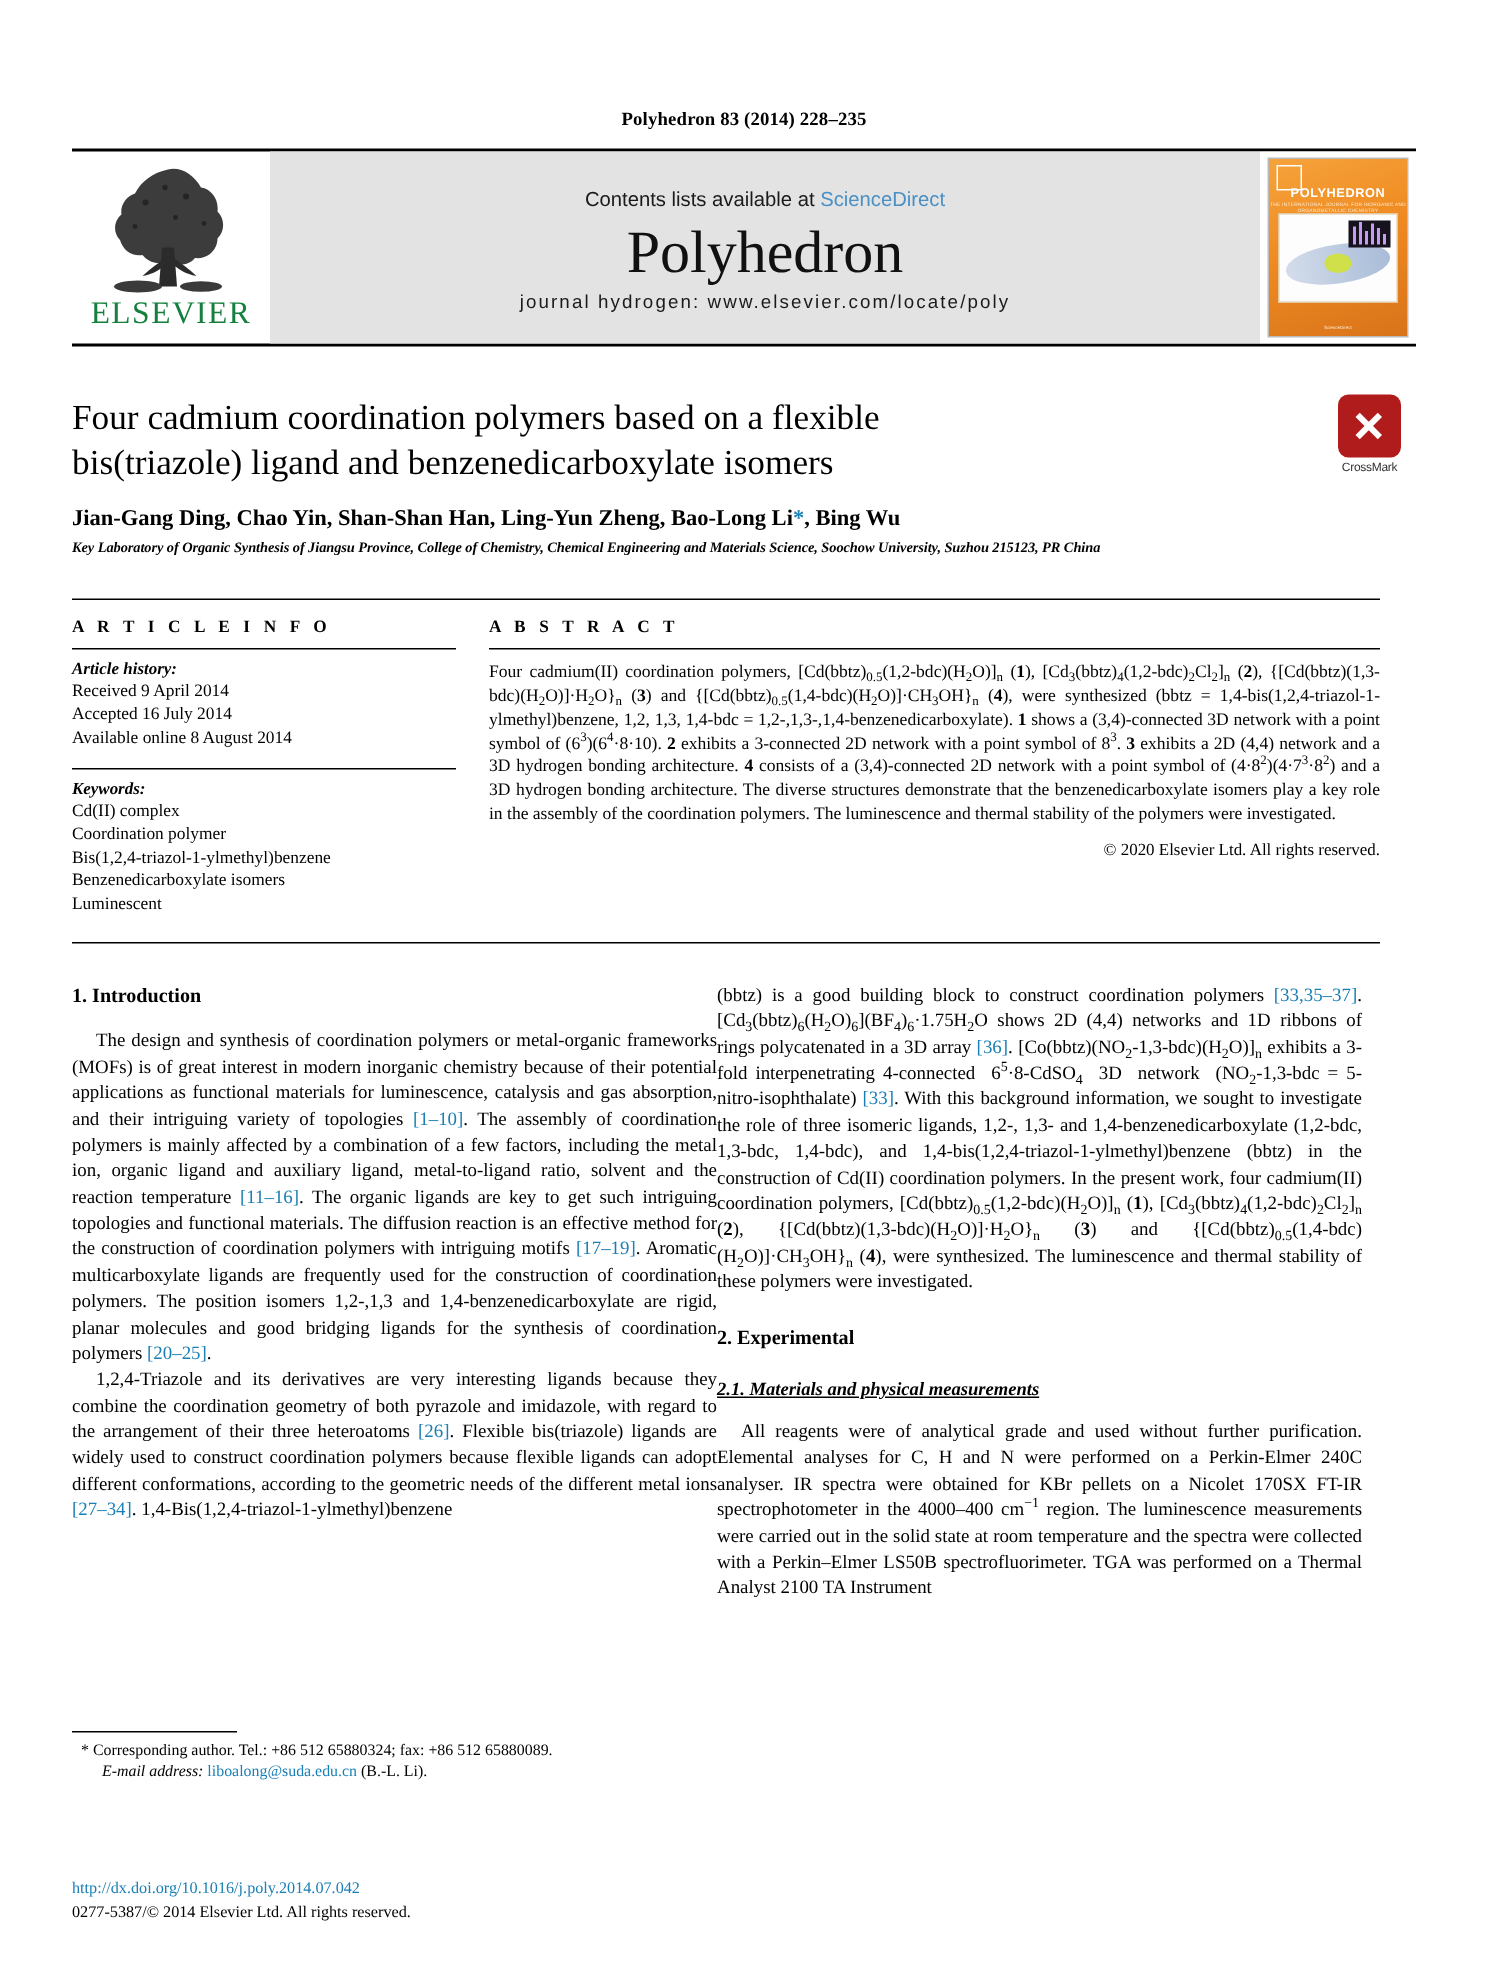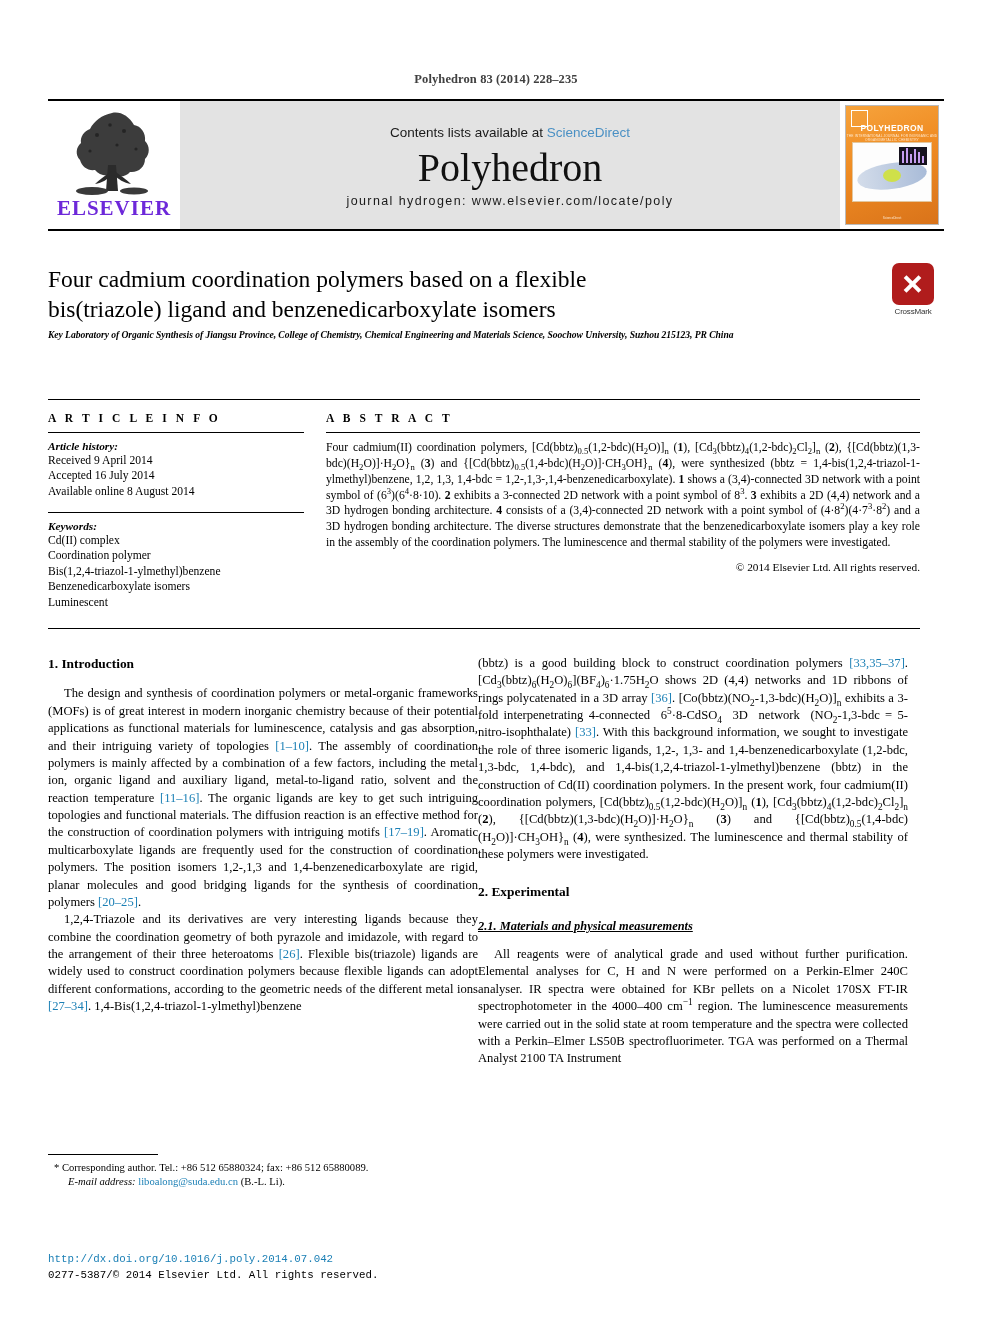--- a/index.html
+++ b/index.html
@@ -18,21 +18,21 @@
   .page {
     width: 992px;
     height: 1323px;
     position: relative;
     box-sizing: border-box;
   }
 
   
   .running-head {
     text-align: center;
-    color: #404040;
+    color: #000000;
     font-size: 12.5px;
     font-weight: bold;
     font-family: "Liberation Serif", serif;
     padding-top: 72px;
     letter-spacing: 0.1px;
   }
 
   
   .masthead {
     position: relative;
@@ -56,24 +56,23 @@
   }
   .elsevier-tree {
     width: 104px;
     height: 92px;
     position: relative;
   }
   .elsevier-wordmark {
     font-family: "Liberation Serif", serif;
     font-size: 21px;
     letter-spacing: 1px;
-    color: #6d28d9;
+    color: #15803d;
     line-height: 1;
     margin-top: 1px;
-    font-weight: bold;
   }
   .journal-banner {
     flex: 1 1 auto;
     background: #e3e3e3;
     display: flex;
     flex-direction: column;
     align-items: center;
     justify-content: center;
     position: relative;
     margin: 0;
@@ -364,21 +363,20 @@
   .footnote .em { font-style: italic; }
 
   
   .bottom-block {
     position: absolute;
     left: 48px;
     top: 1252px;
     width: 500px;
     font-size: 10.8px;
     line-height: 1.45;
-    font-family: Liberation Mono, monospace;
   }
   .bottom-block .doi { color: #1a7fb5; }
 </style>
 </head>
 <body>
 
 <div class="page">
 
   <div class="running-head">Polyhedron 83 (2014) 228–235</div>
 
@@ -435,20 +433,21 @@
               <i style="left:23px;height:7px"></i>
           </div>
         </div>
         <div class="cov-foot">ScienceDirect</div>
       </div>
     </div>
   </div>
 
   <div class="title-area">
     <h1 class="paper-title">Four cadmium coordination polymers based on a flexible bis(triazole) ligand and benzenedicarboxylate isomers</h1>
+    <div class="authors"><span>Jian-Gang Ding, Chao Yin, Shan-Shan Han, Ling-Yun Zheng, Bao-Long Li</span><span class="star">*</span><span>, Bing Wu</span></div>
     <div class="affiliation">Key Laboratory of Organic Synthesis of Jiangsu Province, College of Chemistry, Chemical Engineering and Materials Science, Soochow University, Suzhou 215123, PR China</div>
 
     <div class="crossmark">
       <div class="cm-badge"></div>
       <div class="cm-label">CrossMark</div>
     </div>
   </div>
 
   <div class="info-abstract">
 
@@ -470,21 +469,21 @@
         <div class="kw-line">Luminescent</div>
       </div>
     </div>
 
     <div class="col-abstract">
       <div class="sec-head">A B S T R A C T</div>
       <div class="rule-thin"></div>
       <p class="abstract-text">
         Four cadmium(II) coordination polymers, [Cd(bbtz)<sub>0.5</sub>(1,2-bdc)(H<sub>2</sub>O)]<sub>n</sub> (<b>1</b>), [Cd<sub>3</sub>(bbtz)<sub>4</sub>(1,2-bdc)<sub>2</sub>Cl<sub>2</sub>]<sub>n</sub> (<b>2</b>), {[Cd(bbtz)(1,3-bdc)(H<sub>2</sub>O)]·H<sub>2</sub>O}<sub>n</sub> (<b>3</b>) and {[Cd(bbtz)<sub>0.5</sub>(1,4-bdc)(H<sub>2</sub>O)]·CH<sub>3</sub>OH}<sub>n</sub> (<b>4</b>), were synthesized (bbtz = 1,4-bis(1,2,4-triazol-1-ylmethyl)benzene, 1,2, 1,3, 1,4-bdc = 1,2-,1,3-,1,4-benzenedicarboxylate). <b>1</b> shows a (3,4)-connected 3D network with a point symbol of (6<sup>3</sup>)(6<sup>4</sup>·8·10). <b>2</b> exhibits a 3-connected 2D network with a point symbol of 8<sup>3</sup>. <b>3</b> exhibits a 2D (4,4) network and a 3D hydrogen bonding architecture. <b>4</b> consists of a (3,4)-connected 2D network with a point symbol of (4·8<sup>2</sup>)(4·7<sup>3</sup>·8<sup>2</sup>) and a 3D hydrogen bonding architecture. The diverse structures demonstrate that the benzenedicarboxylate isomers play a key role in the assembly of the coordination polymers. The luminescence and thermal stability of the polymers were investigated.
       </p>
-      <div class="copyright">© 2014 Elsevier Ltd. All rights reserved.</div>
+      <div class="copyright">© 2020 Elsevier Ltd. All rights reserved.</div>
     </div>
   </div>
 
   <div class="body-cols">
 
     <div class="bcol">
       <h2>1. Introduction</h2>
 
       <p>The design and synthesis of coordination polymers or metal-organic frameworks (MOFs) is of great interest in modern inorganic chemistry because of their potential applications as functional materials for luminescence, catalysis and gas absorption, and their intriguing variety of topologies <span class="ref">[1–10]</span>. The assembly of coordination polymers is mainly affected by a combination of a few factors, including the metal ion, organic ligand and auxiliary ligand, metal-to-ligand ratio, solvent and the reaction temperature <span class="ref">[11–16]</span>. The organic ligands are key to get such intriguing topologies and functional materials. The diffusion reaction is an effective method for the construction of coordination polymers with intriguing motifs <span class="ref">[17–19]</span>. Aromatic multicarboxylate ligands are frequently used for the construction of coordination polymers. The position isomers 1,2-,1,3 and 1,4-benzenedicarboxylate are rigid, planar molecules and good bridging ligands for the synthesis of coordination polymers <span class="ref">[20–25]</span>.</p>
 

